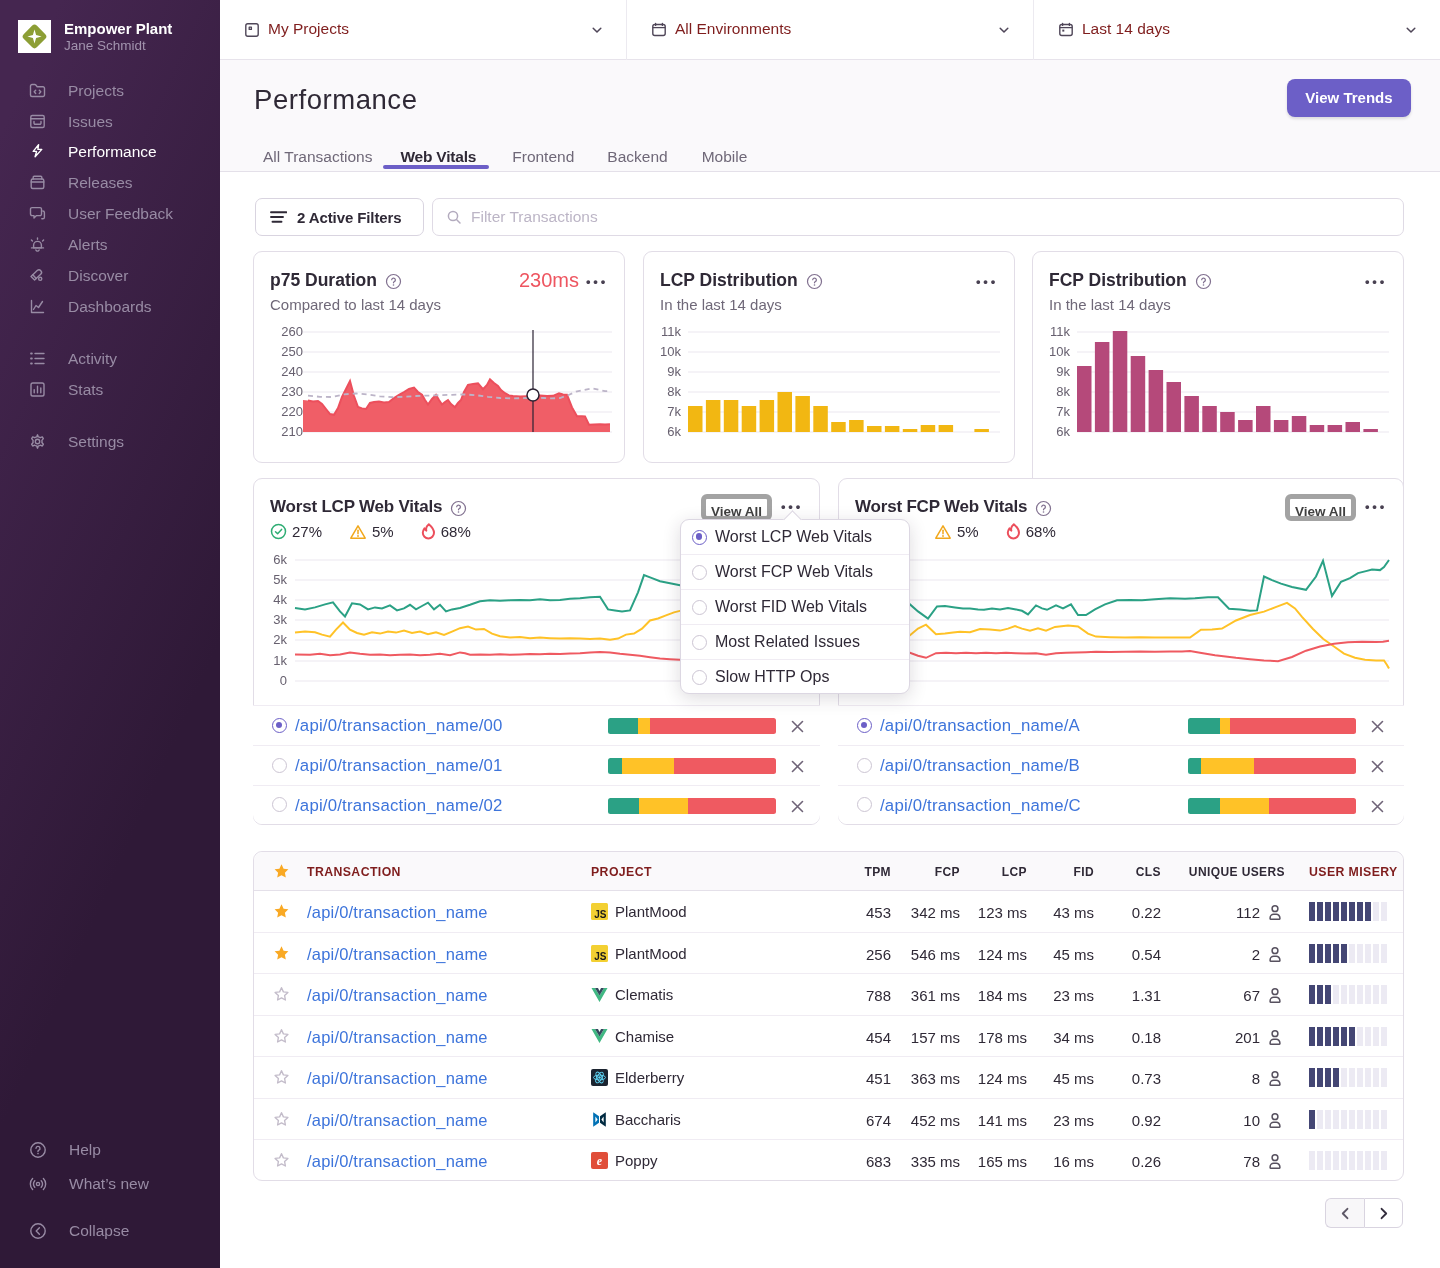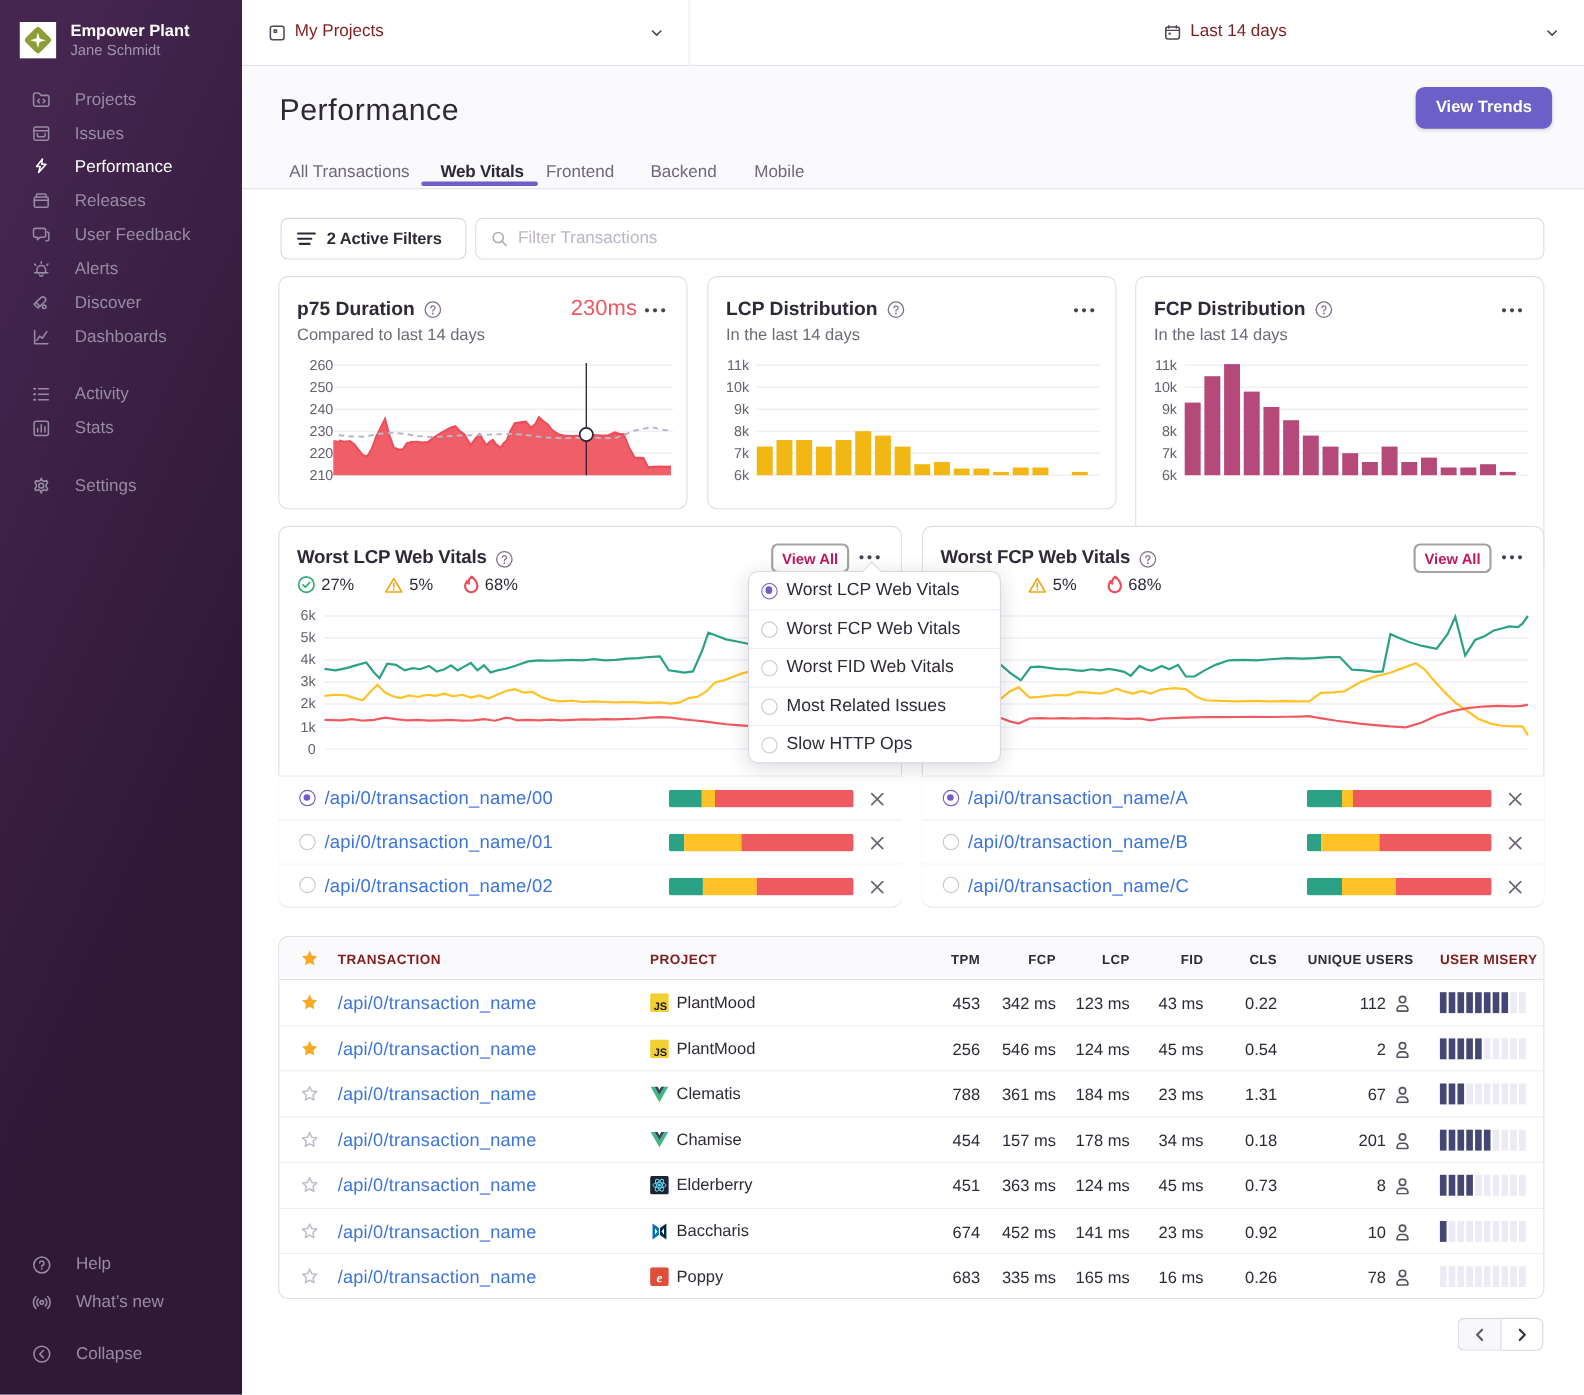--- a/index.html
+++ b/index.html
@@ -35,21 +35,21 @@
 .card{position:absolute;background:#fff;border:1px solid #e2dde7;border-radius:9px}
 .c-title{position:absolute;left:16px;top:18px;font-size:17.5px;font-weight:600;color:#2f2936;display:flex;align-items:center;gap:8px}
 .qm{display:inline-flex;position:relative;top:1px}
 .c-val{position:absolute;right:45px;top:17px;font-size:20px;color:#EE5560}
 .c-dots{position:absolute;color:#494152;font-size:13px;letter-spacing:2.8px;font-weight:bold}
 .c-sub{position:absolute;left:16px;top:44px;font-size:15px;color:#6f6878}
 .axlab{font-family:"Liberation Sans";font-size:13px;fill:#67606f}
 
 .stats{position:absolute;left:16px;top:44px;display:flex;gap:27px}
 .st{display:flex;align-items:center;gap:5px;font-size:15px;color:#2f2936}
-.viewall{position:absolute;right:47px;top:15px;width:71px;height:27px;border:2px solid #a3a3a3;border-radius:6px;background:#fff;font-size:13.5px;font-weight:bold;color:#be185d;text-align:center;line-height:25px}
+.viewall{position:absolute;right:47px;top:15px;width:71px;height:27px;border:5px solid #a3a3a3;border-radius:6px;background:#fff;font-size:13.5px;font-weight:bold;color:#404040;text-align:center;line-height:25px}
 .vrow{position:absolute;height:40px;border-top:1px solid #f0ecf3;background:#fff}
 .radio{position:absolute;top:50%;margin-top:-7.5px;width:15px;height:15px;border-radius:50%;border:1.5px solid #ccc5d3;background:#fff;display:inline-block}
 .radio.sel{border-color:#6C5FC7;}
 .radio.sel::after{content:"";position:absolute;left:2.6px;top:2.6px;width:6.8px;height:6.8px;border-radius:50%;background:#6C5FC7}
 .vlink{position:absolute;top:10px;font-size:16.8px;color:#3D74DB;letter-spacing:.2px;white-space:nowrap}
 .stack{position:absolute;top:12px;height:16px;border-radius:2.5px;overflow:hidden;display:flex}
 .stack i{display:block;height:16px}
 .xic{position:absolute;top:13px}
 
 .dropdown{position:absolute;left:680px;top:519px;width:230px;height:175px;background:#fff;border:1px solid #dcd7e2;border-radius:9px;box-shadow:0 4px 18px rgba(43,34,51,.16);z-index:30}
@@ -207,41 +207,52 @@
   <div class="tb-sec" style="left:0;width:407px">
         <span class="tb-ic"><svg class="" width="16" height="16" viewBox="0 0 16 16" fill="none">
             <rect x="1.8" y="1.8" width="12.4" height="12.4" rx="2" stroke="#4f4658" stroke-width="1.4" fill="none"></rect>
             <path d="M5.2 5.2 h2.2 v2.2 h-2.2 Z" stroke="#4f4658" stroke-width="1.3" fill="none" stroke-linejoin="round"></path>
           </svg></span>
         <span class="tb-label">My Projects</span>
         <span class="tb-chev"><svg width="14" height="14" viewBox="0 0 14 14" fill="none">
             <path d="M3.2 5.2 7 9l3.8-3.8" stroke="#4f4658" stroke-width="1.5" stroke-linecap="round" stroke-linejoin="round"></path>
           </svg></span>
       </div>
+  <div class="tb-sec" style="left:407px;width:407px">
+        <span class="tb-ic"><svg class="" width="16" height="16" viewBox="0 0 16 16" fill="none">
+            <rect x="1.8" y="2.5" width="12.4" height="11" rx="2" stroke="#4f4658" stroke-width="1.4" fill="none"></rect>
+            <path d="M1.8 5.6 h12.4" stroke="#4f4658" stroke-width="1.3"></path>
+            <path d="M4.6 1.4 v2 M11.4 1.4 v2" stroke="#4f4658" stroke-width="1.4" stroke-linecap="round"></path>
+          </svg></span>
+        <span class="tb-label">All Environments</span>
+        <span class="tb-chev"><svg width="14" height="14" viewBox="0 0 14 14" fill="none">
+            <path d="M3.2 5.2 7 9l3.8-3.8" stroke="#4f4658" stroke-width="1.5" stroke-linecap="round" stroke-linejoin="round"></path>
+          </svg></span>
+      </div>
   <div class="tb-sec last" style="left:814px;width:406px">
         <span class="tb-ic"><svg class="" width="16" height="16" viewBox="0 0 16 16" fill="none">
             <rect x="1.8" y="2.5" width="12.4" height="11" rx="2" stroke="#4f4658" stroke-width="1.4" fill="none"></rect>
             <path d="M1.8 5.6 h12.4" stroke="#4f4658" stroke-width="1.3"></path>
             <path d="M4.6 1.4 v2 M11.4 1.4 v2" stroke="#4f4658" stroke-width="1.4" stroke-linecap="round"></path>
             <rect x="4.3" y="7.6" width="2" height="2" fill="#4f4658"></rect>
           </svg></span>
         <span class="tb-label">Last 14 days</span>
         <span class="tb-chev"><svg width="14" height="14" viewBox="0 0 14 14" fill="none">
             <path d="M3.2 5.2 7 9l3.8-3.8" stroke="#4f4658" stroke-width="1.5" stroke-linecap="round" stroke-linejoin="round"></path>
           </svg></span>
       </div>
 </div>
 
 <div class="pagehead">
   <h1>Performance</h1>
   <div class="btn-trends">View Trends</div>
   <div class="tabs">
     <span class="tab">All Transactions</span>
     <span class="tab active" style="margin-left:28px">Web Vitals</span>
-    <span class="tab" style="margin-left:20px">Frontend</span>
+    <span class="tab" style="margin-left:36px">Frontend</span>
     <span class="tab" style="margin-left:33px">Backend</span>
     <span class="tab" style="margin-left:34px">Mobile</span>
   </div>
   <div class="tab-underline"></div>
 </div>
 
 <div class="filterbtn">
       <svg width="17" height="14" viewBox="0 0 17 14">
         <path d="M1 2.3 h15.5 M1 7 h12 M2.5 11.7 h9" stroke="#2f2936" stroke-width="1.9" stroke-linecap="round"></path>
       </svg>

